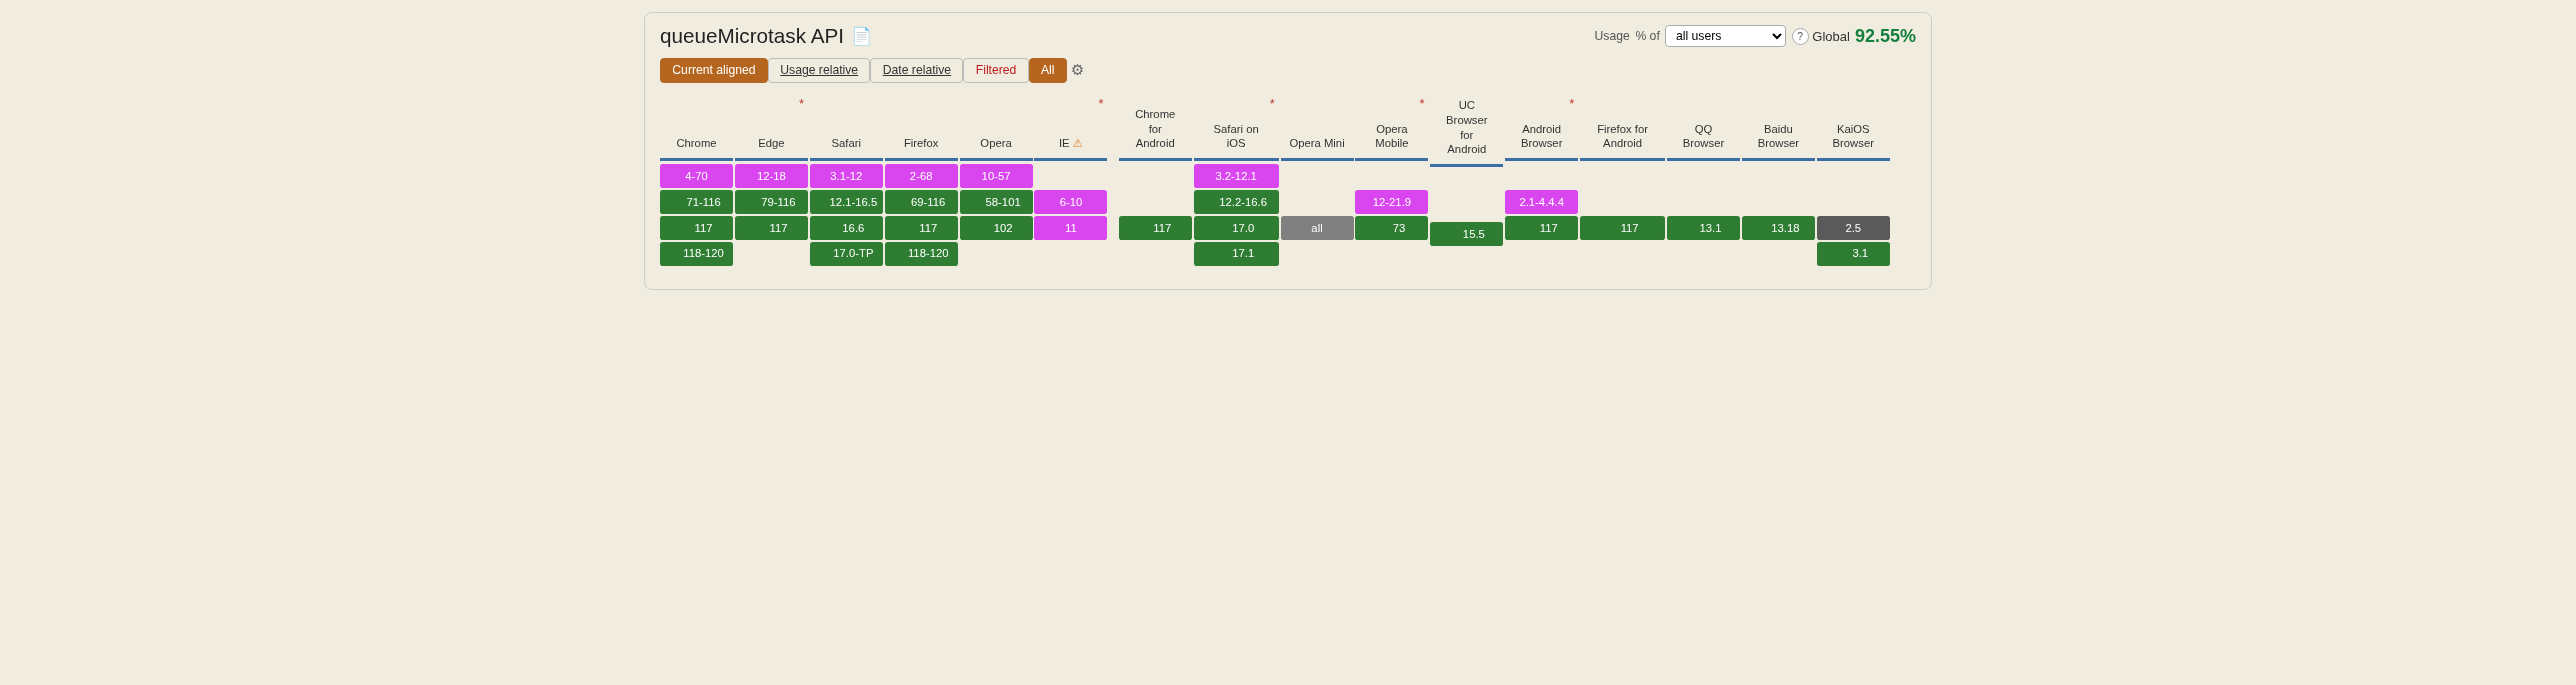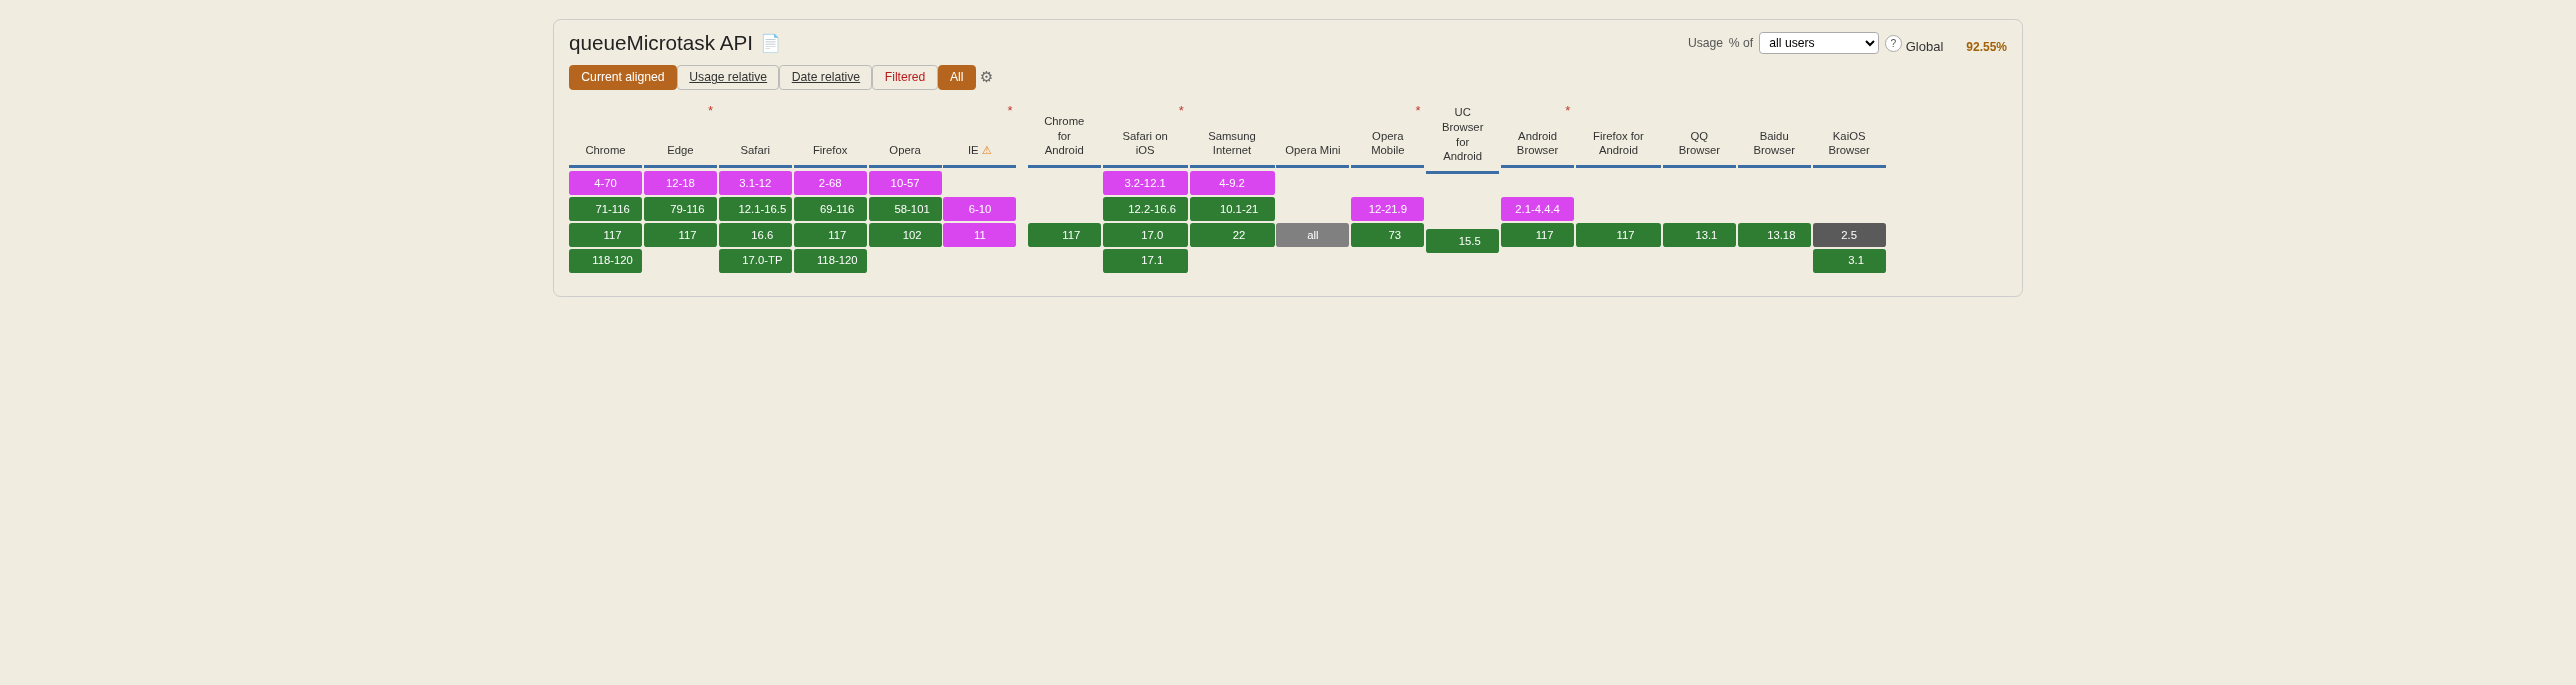--- a/index.html
+++ b/index.html
@@ -11,22 +11,22 @@
       min-height: 100vh;
       display: flex;
       align-items: flex-start;
       justify-content: center;
     }
     .container {
       background: #f0ece0;
       border: 0.9px solid #ccc;
       border-radius: 7.5px;
       padding: 11.3px 15px 15px;
-      width: 1470px;
-      margin: 19px;
+      width: 1288px;
+      margin: 12px;
     }
     .header-row {
       display: flex;
       align-items: center;
       justify-content: space-between;
       margin-bottom: 9.4px;
     }
     .title-area {
       display: flex;
       align-items: center;
@@ -68,24 +68,24 @@
       width: 17px; height: 17px;
       border: 0.9px solid #aaa;
       border-radius: 50%;
       display: flex; align-items: center; justify-content: center;
       font-size: 10.3px; color: #555; cursor: pointer;
       background: #fff;
     }
     .global-pct {
       display: flex;
       align-items: center;
-      gap: 23px;
+      gap: 5px;
     }
     .global-label { font-size: 13px; color: #333; }
-    .global-value { font-size: 12px; color: #a16207; font-weight: bold; }
+    .global-value { font-size: 18px; color: #15803d; font-weight: bold; }
 
     .tabs-row {
       display: flex;
       align-items: center;
       gap: 0;
       margin-bottom: 11.3px;
     }
     .tab {
       padding: 4.7px 11.3px;
       border-radius: 3.8px;
@@ -312,30 +312,20 @@
         <span class="red-star">*</span>
         <span>Safari on<br>iOS</span>
       </div>
       <div class="blue-bar"></div>
       <div class="cell cell-red">3.2-12.1</div>
       <div class="cell cell-green">12.2-16.6</div>
       <div class="cell cell-green">17.0</div>
       <div class="cell cell-green">17.1</div>
     </div>
 
-    <div class="browser-col browser-col-wide">
-      <div class="browser-header">
-        <span>Samsung<br>Internet</span>
-      </div>
-      <div class="blue-bar"></div>
-      <div class="cell cell-red">4-9.2</div>
-      <div class="cell cell-green">10.1-21</div>
-      <div class="cell cell-green">22</div>
-      <div class="cell cell-empty">&nbsp;</div>
-    </div>
 
     <div class="browser-col">
       <div class="browser-header">
         <span>Opera Mini</span>
       </div>
       <div class="blue-bar"></div>
       <div class="cell cell-empty">&nbsp;</div>
       <div class="cell cell-empty">&nbsp;</div>
       <div class="cell cell-gray">all</div>
       <div class="cell cell-empty">&nbsp;</div>

